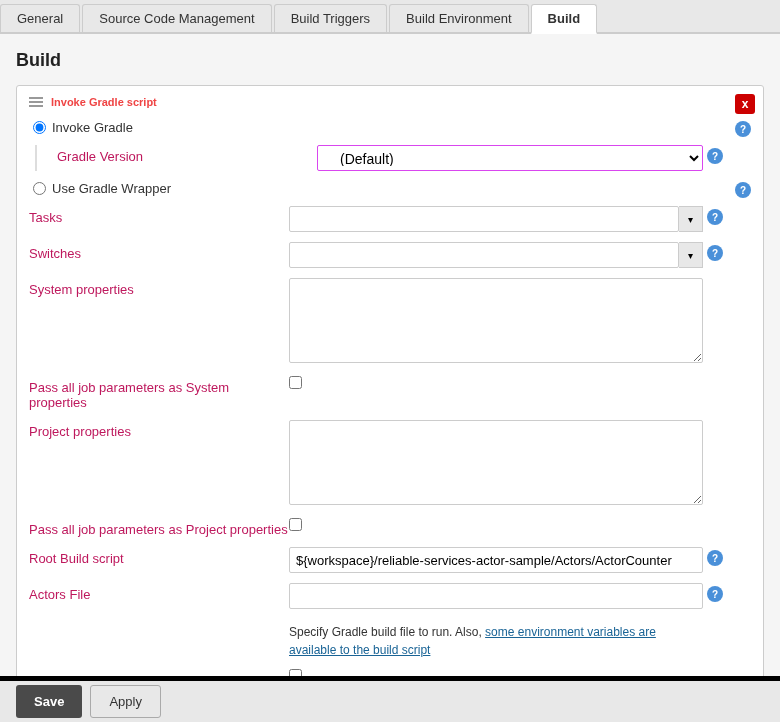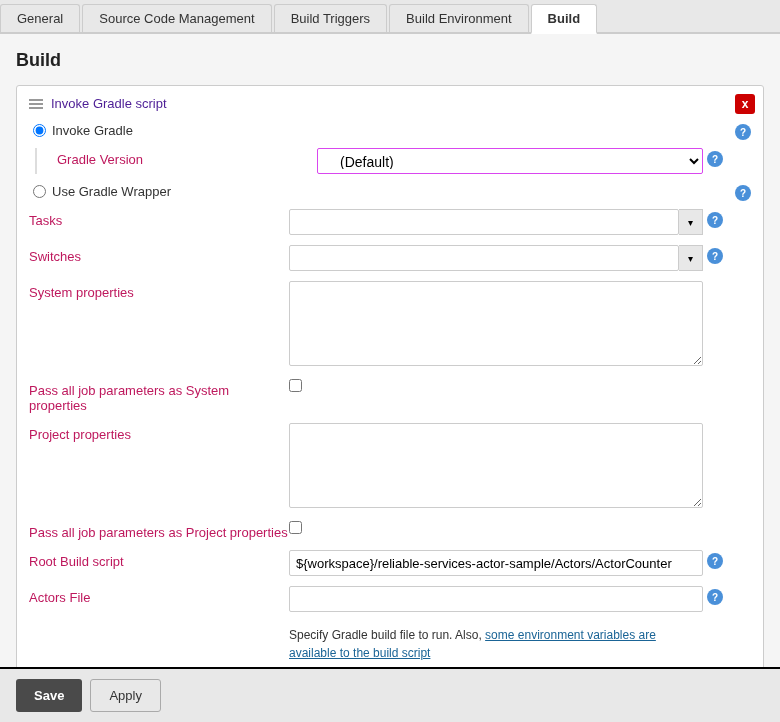--- a/index.html
+++ b/index.html
@@ -75,23 +75,23 @@
       cursor: grab;
     }
     .drag-handle span {
       display: block;
       width: 14px;
       height: 2px;
       background: #999;
     }
 
     .section-title {
-      font-weight: normal;
-      font-size: 13px;
-      color: #4c1d95;
+      font-weight: bold;
+      font-size: 11px;
+      color: #ef4444;
     }
 
     .close-btn {
       position: absolute;
       top: 8px;
       right: 8px;
       background: #cc0000;
       color: #fff;
       border: none;
       border-radius: 3px;
@@ -252,22 +252,22 @@
       cursor: pointer;
     }
 
     
     .bottom-bar {
       position: fixed;
       bottom: 0;
       left: 0;
       right: 0;
       background: #e8e8e8;
-      border-top: 2px solid #000000;
-      padding: 10px 16px;
+      border-top: 5px solid #000000;
+      padding: 4px 16px;
       display: flex;
       gap: 8px;
       z-index: 100;
     }
 
     .btn-save {
       background: #4a4a4a;
       color: #fff;
       border: none;
       border-radius: 3px;

